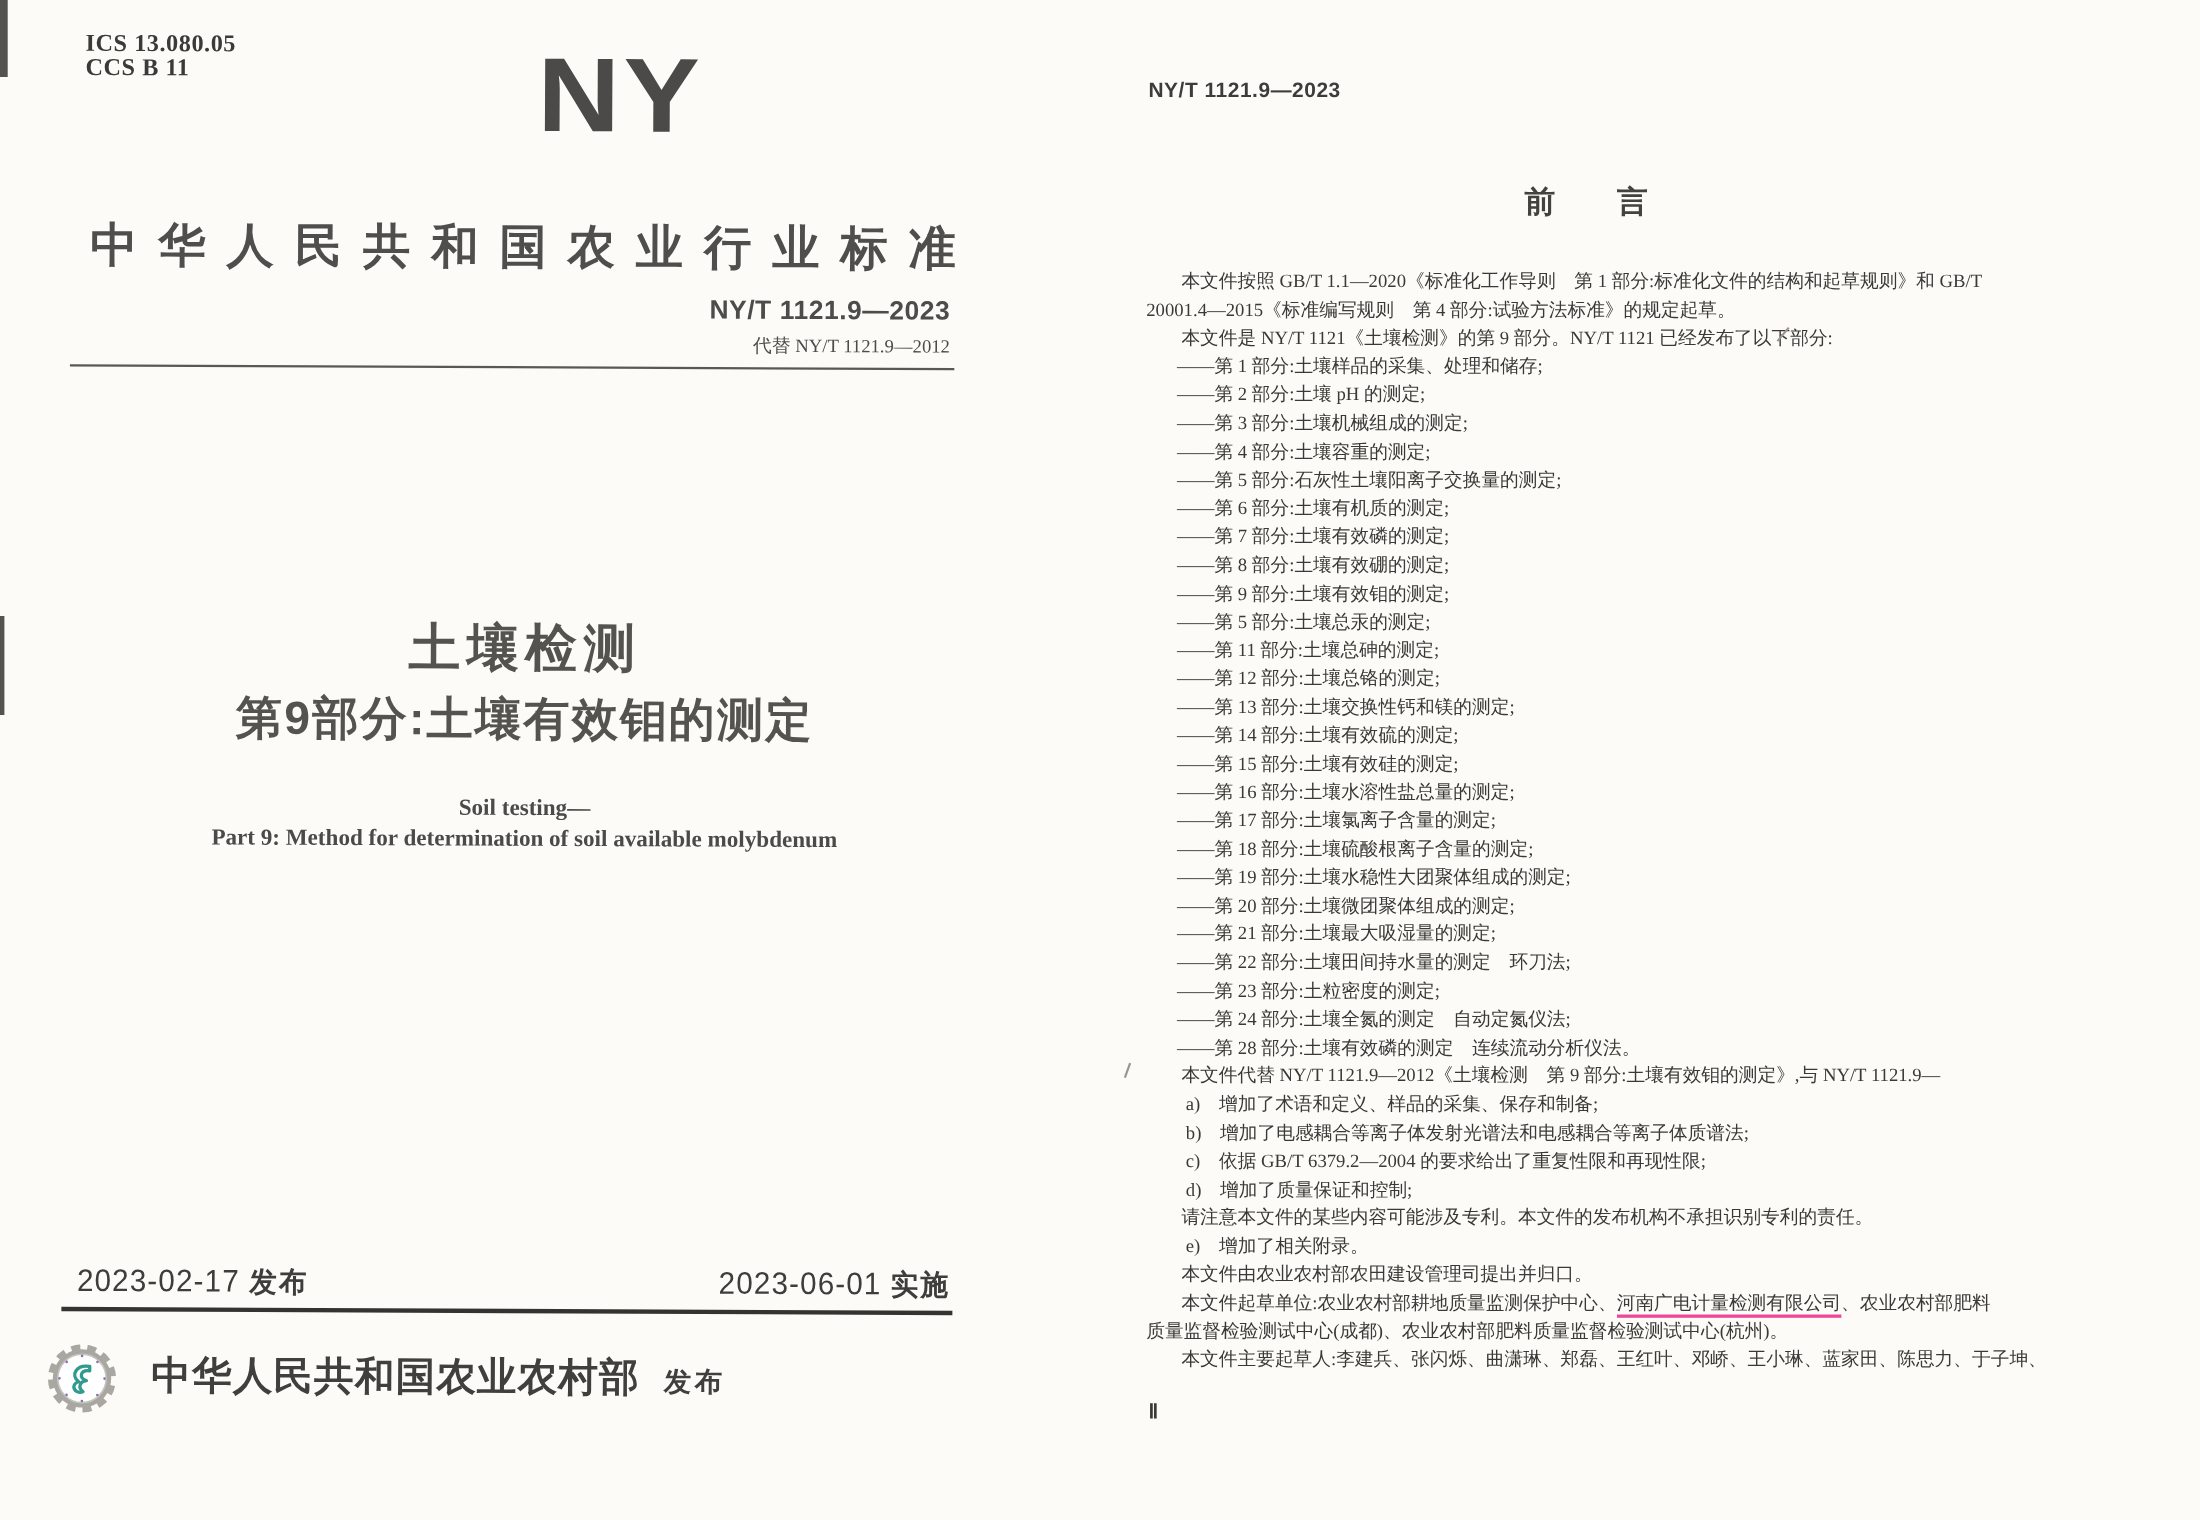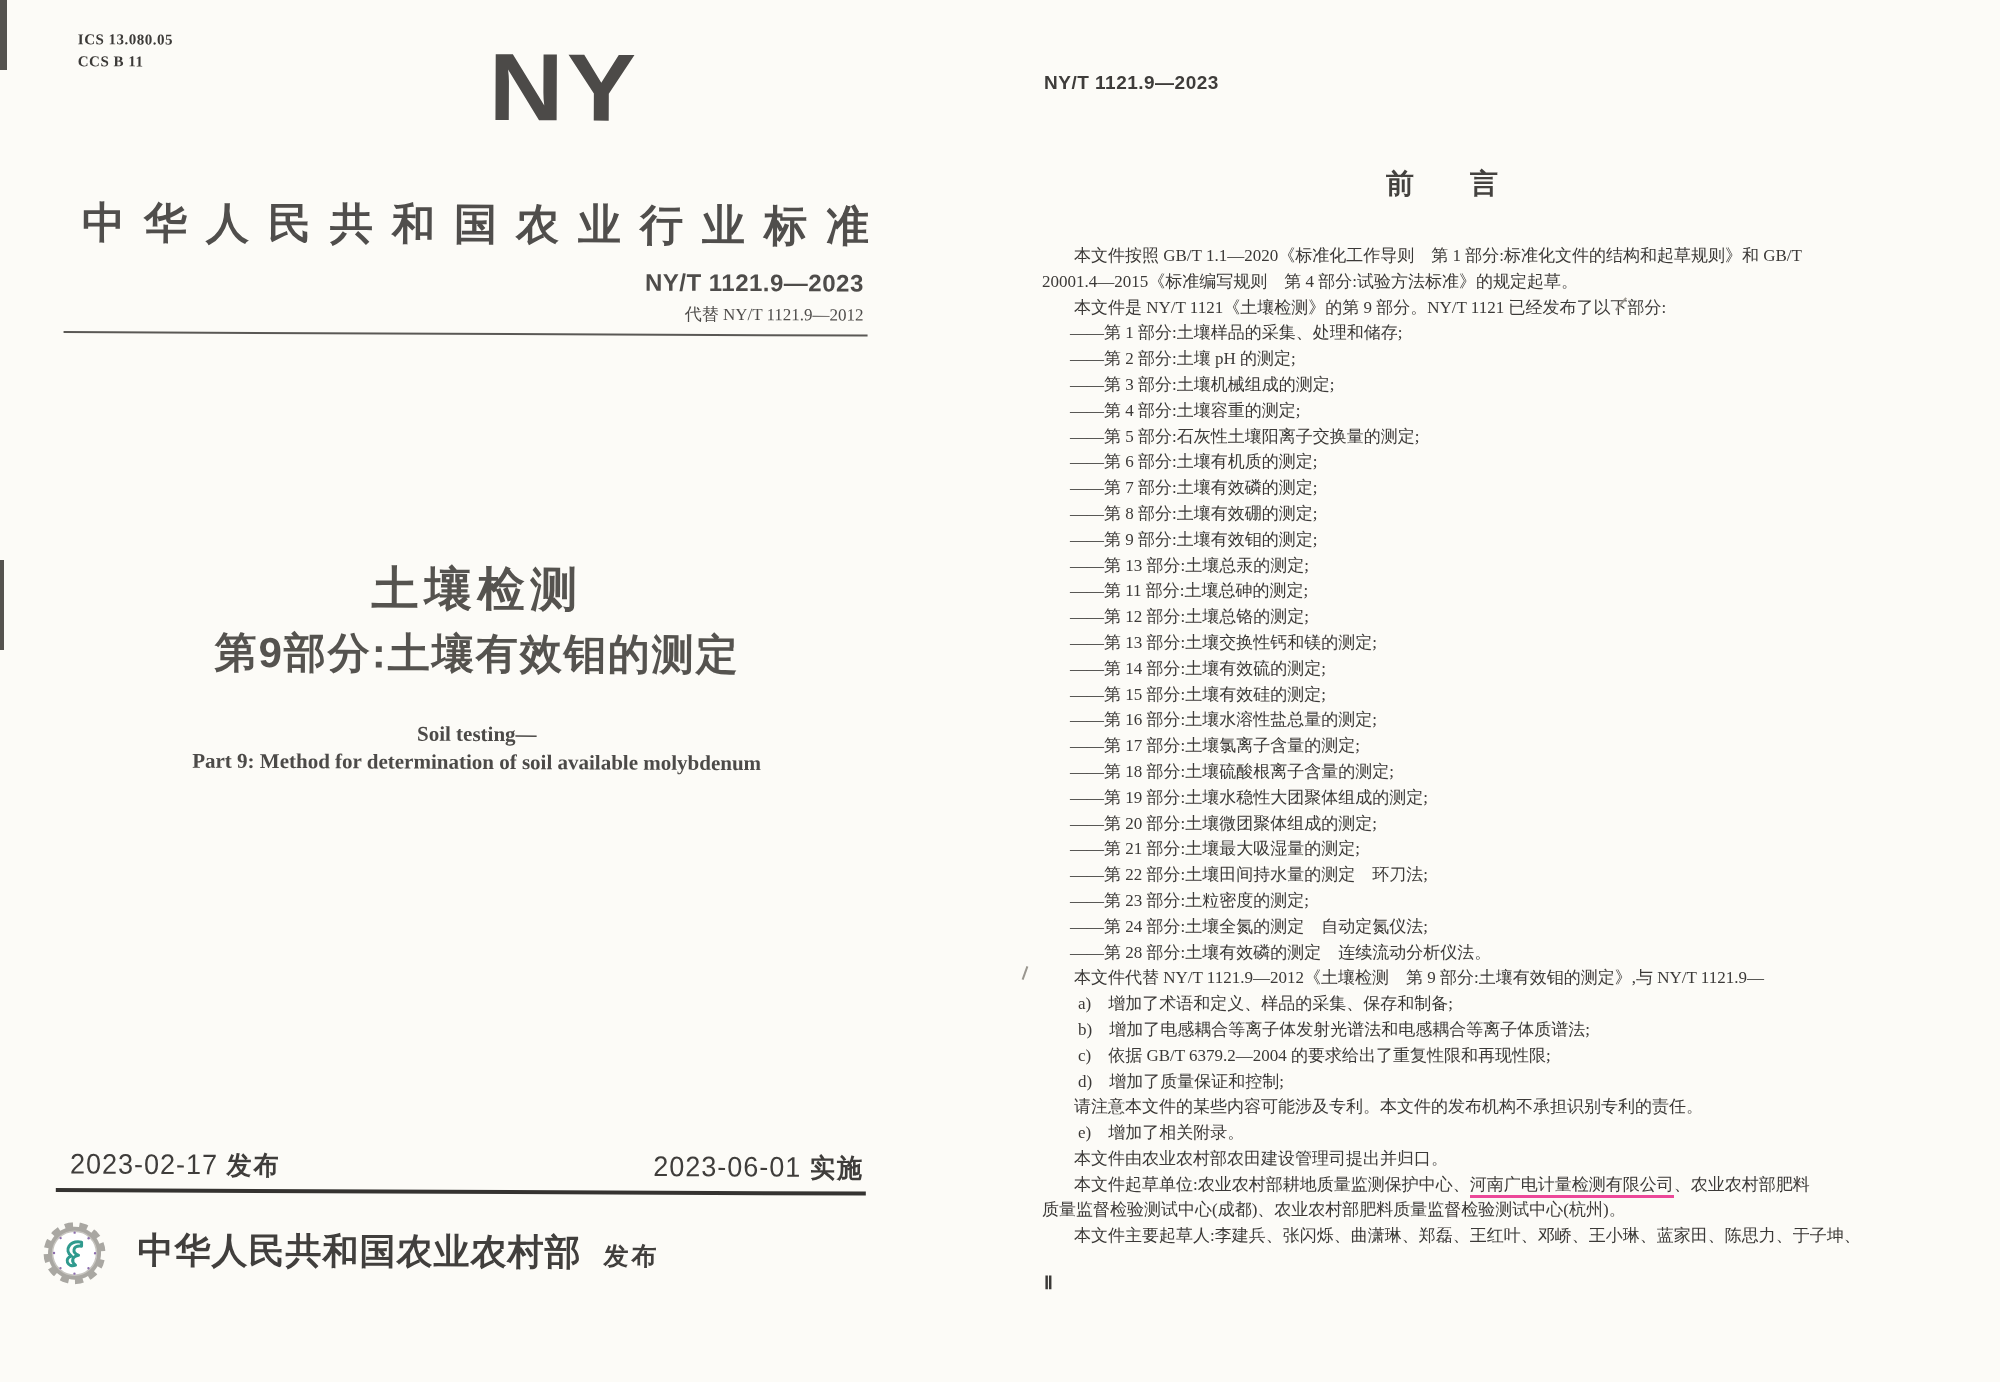--- a/index.html
+++ b/index.html
@@ -7,21 +7,21 @@
     position:relative;width:2000px;height:1382px;
     background:#fcfbf7;overflow:hidden;
     font-family:"Liberation Serif",serif;color:#3a3836;
   }
   
   .scan-edge{position:absolute;background:#55534f;}
   .pencil-mark{position:absolute;width:2px;height:16px;background:#9a968f;}
   
   #cover{position:absolute;left:0;top:0;width:1000px;height:1382px;transform:rotate(.25deg);}
   .ics{position:absolute;left:75px;top:30px;font-family:"Liberation Serif",serif;
-       font-weight:bold;font-size:15px;line-height:22px;color:#3c3a38;letter-spacing:.5px;}
+       font-weight:bold;font-size:22px;line-height:22px;color:#3c3a38;letter-spacing:.5px;}
   .ny-logo{position:absolute;left:486px;top:28px;font-family:"Liberation Sans",sans-serif;
        font-weight:900;font-size:104px;letter-spacing:3px;color:#4c4a48;
        transform:scaleY(.92);}
   .std-type{position:absolute;left:80px;top:196px;width:752px;
        font-family:"Liberation Serif",serif;font-weight:bold;font-size:43px;color:#504e4c;
        text-align:justify;text-align-last:justify;white-space:nowrap;letter-spacing:19px;}
   .std-no{position:absolute;left:462px;top:268px;width:400px;text-align:right;
        font-family:"Liberation Sans",sans-serif;font-weight:600;font-size:24px;color:#4e4c4a;letter-spacing:.5px;}
   .std-replaces{position:absolute;left:462px;top:302px;width:400px;text-align:right;
        font-family:"Liberation Serif",serif;font-size:17px;color:#4e4c4a;}
@@ -135,21 +135,21 @@
         <div class="ln indent">本文件是 NY/T 1121《土壤检测》的第 9 部分。NY/T 1121 已经发布了以下部分:</div>
         <div class="ln dash">——第 1 部分:土壤样品的采集、处理和储存;</div>
         <div class="ln dash">——第 2 部分:土壤 pH 的测定;</div>
         <div class="ln dash">——第 3 部分:土壤机械组成的测定;</div>
         <div class="ln dash">——第 4 部分:土壤容重的测定;</div>
         <div class="ln dash">——第 5 部分:石灰性土壤阳离子交换量的测定;</div>
         <div class="ln dash">——第 6 部分:土壤有机质的测定;</div>
         <div class="ln dash">——第 7 部分:土壤有效磷的测定;</div>
         <div class="ln dash">——第 8 部分:土壤有效硼的测定;</div>
         <div class="ln dash">——第 9 部分:土壤有效钼的测定;</div>
-        <div class="ln dash">——第 13 部分:土壤总汞的测定;</div>
+        <div class="ln dash">——第 5 部分:土壤总汞的测定;</div>
         <div class="ln dash">——第 11 部分:土壤总砷的测定;</div>
         <div class="ln dash">——第 12 部分:土壤总铬的测定;</div>
         <div class="ln dash">——第 13 部分:土壤交换性钙和镁的测定;</div>
         <div class="ln dash">——第 14 部分:土壤有效硫的测定;</div>
         <div class="ln dash">——第 15 部分:土壤有效硅的测定;</div>
         <div class="ln dash">——第 16 部分:土壤水溶性盐总量的测定;</div>
         <div class="ln dash">——第 17 部分:土壤氯离子含量的测定;</div>
         <div class="ln dash">——第 18 部分:土壤硫酸根离子含量的测定;</div>
         <div class="ln dash">——第 19 部分:土壤水稳性大团聚体组成的测定;</div>
         <div class="ln dash">——第 20 部分:土壤微团聚体组成的测定;</div>

